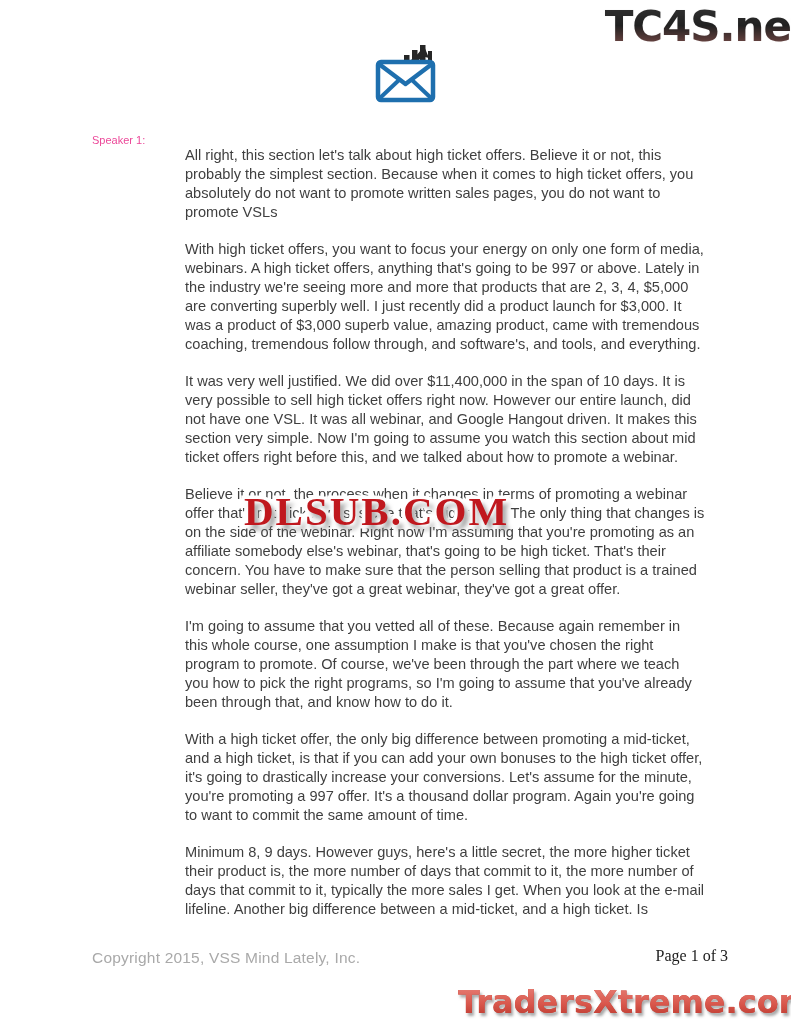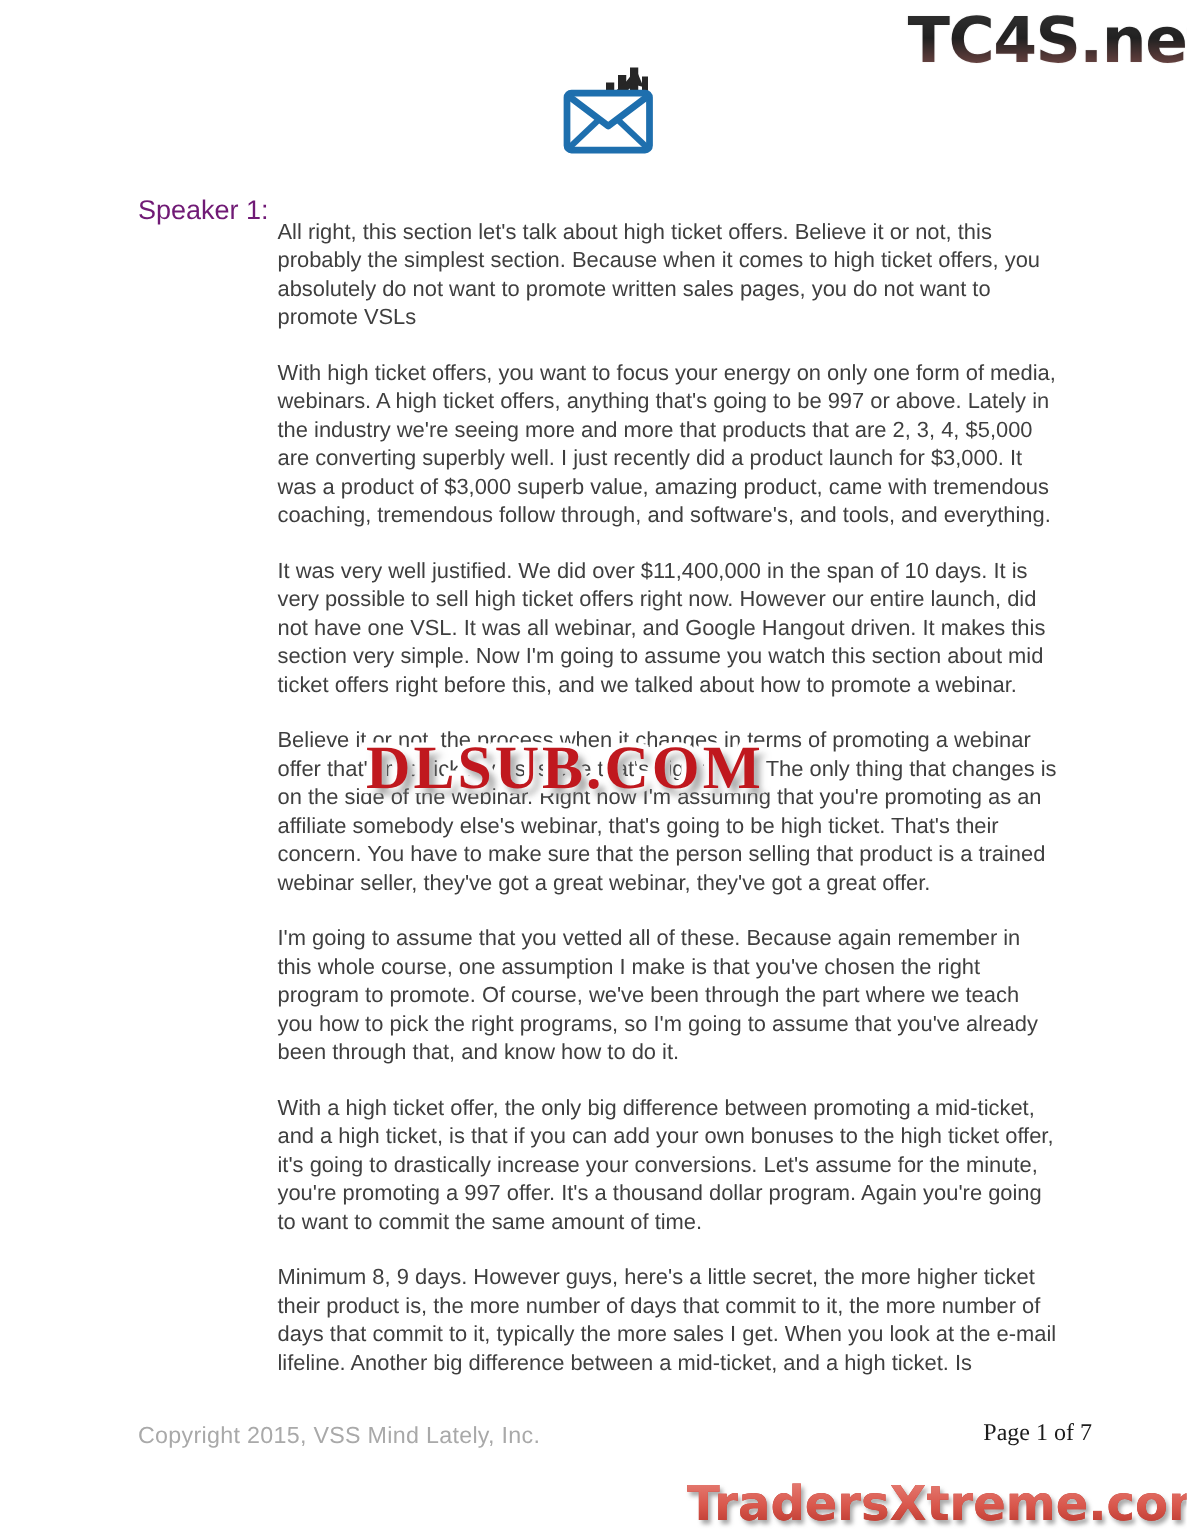--- a/index.html
+++ b/index.html
@@ -43,21 +43,21 @@
     white-space:nowrap;
   }
 
   
   .transcript{
     position:absolute;left:92px;top:131px;width:613px;
     display:flex;
   }
   .speaker-label{
     width:93px;flex:0 0 93px;
-    font-size:18px;line-height:19px;color:#701a75;
+    font-size:11px;line-height:19px;color:#ec4899;
   }
   .para-col{flex:1;}
   .para-col p{
     margin:15px 0 18px 0;
     font-size:14.6px;
     line-height:19px;
     color:#3f3f3f;
   }
 
   
@@ -145,20 +145,20 @@
       <p>Believe it or not, the process when it changes in terms of promoting a webinar offer that's mid-ticket versus one that's high ticket. The only thing that changes is on the side of the webinar. Right now I'm assuming that you're promoting as an affiliate somebody else's webinar, that's going to be high ticket. That's their concern. You have to make sure that the person selling that product is a trained webinar seller, they've got a great webinar, they've got a great offer.</p>
       <p>I'm going to assume that you vetted all of these. Because again remember in this whole course, one assumption I make is that you've chosen the right program to promote. Of course, we've been through the part where we teach you how to pick the right programs, so I'm going to assume that you've already been through that, and know how to do it.</p>
       <p>With a high ticket offer, the only big difference between promoting a mid-ticket, and a high ticket, is that if you can add your own bonuses to the high ticket offer, it's going to drastically increase your conversions. Let's assume for the minute, you're promoting a 997 offer. It's a thousand dollar program. Again you're going to want to commit the same amount of time.</p>
       <p>Minimum 8, 9 days. However guys, here's a little secret, the more higher ticket their product is, the more number of days that commit to it, the more number of days that commit to it, typically the more sales I get. When you look at the e-mail lifeline. Another big difference between a mid-ticket, and a high ticket. Is</p>
     </div>
   </div>
 
   <div class="watermark">DLSUB.COM</div>
 
   <div class="copyright">Copyright 2015, VSS Mind Lately, Inc.</div>
-  <div class="page-number">Page 1 of 7</div>
+  <div class="page-number">Page 1 of 3</div>
 
   <div class="traders">
     <span class="layer-stroke">TradersXtreme.com</span>
     <span class="layer-fill">TradersXtreme.com</span>
   </div>
 
 </div>
 
 </body></html>

